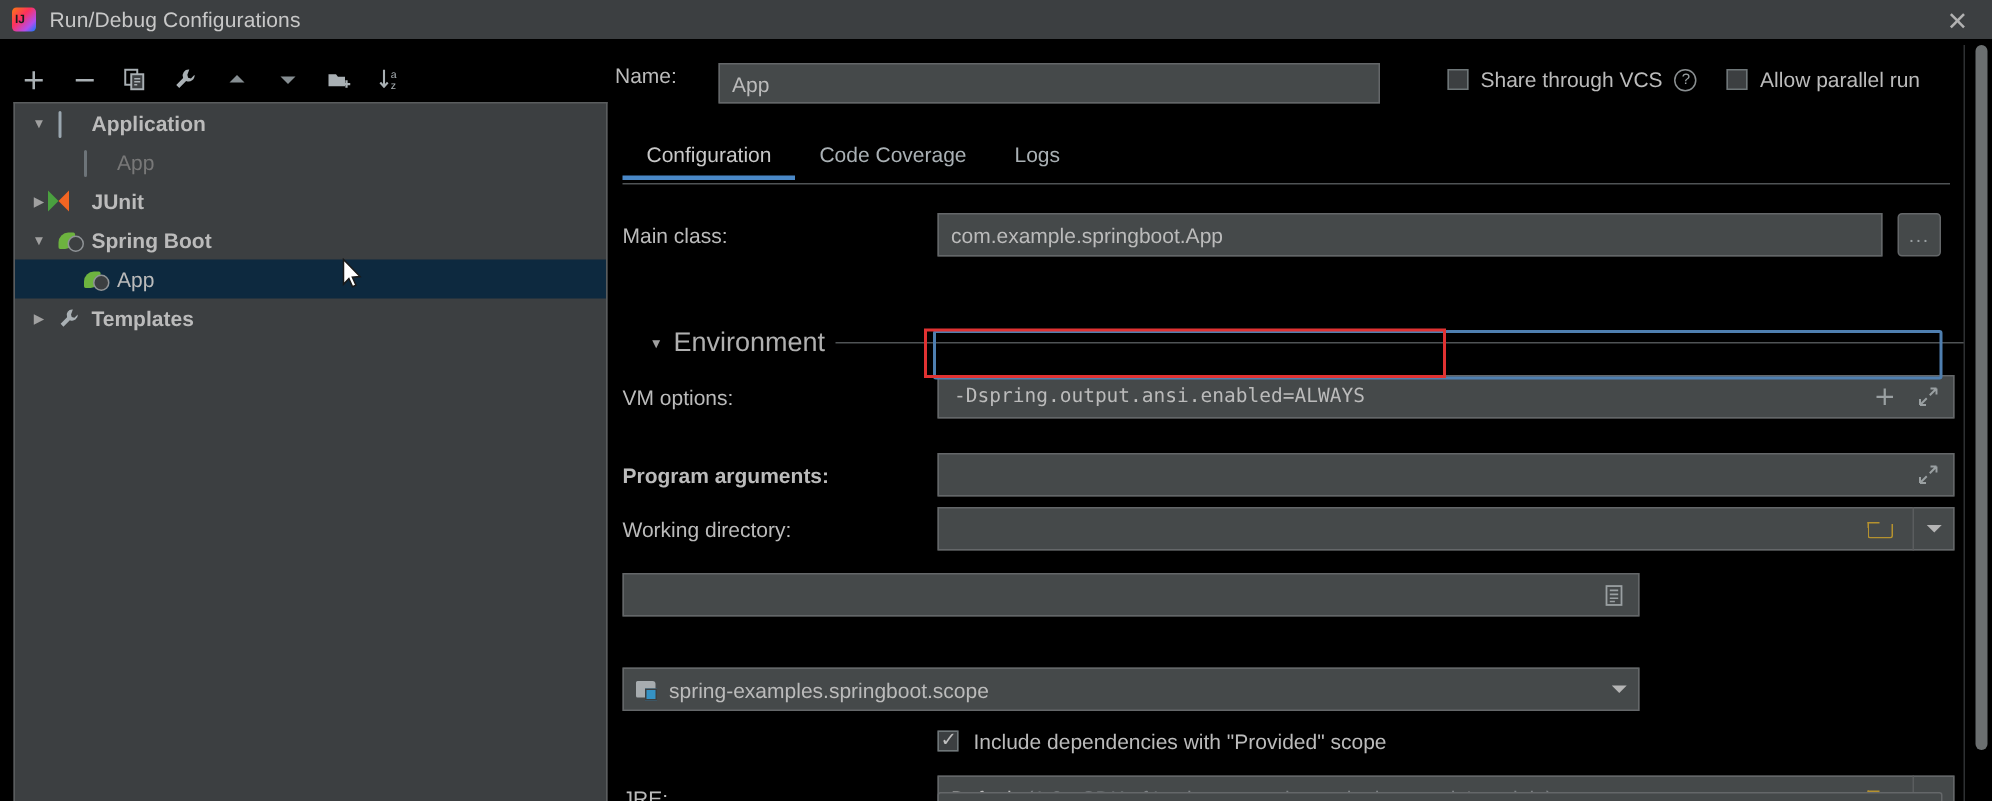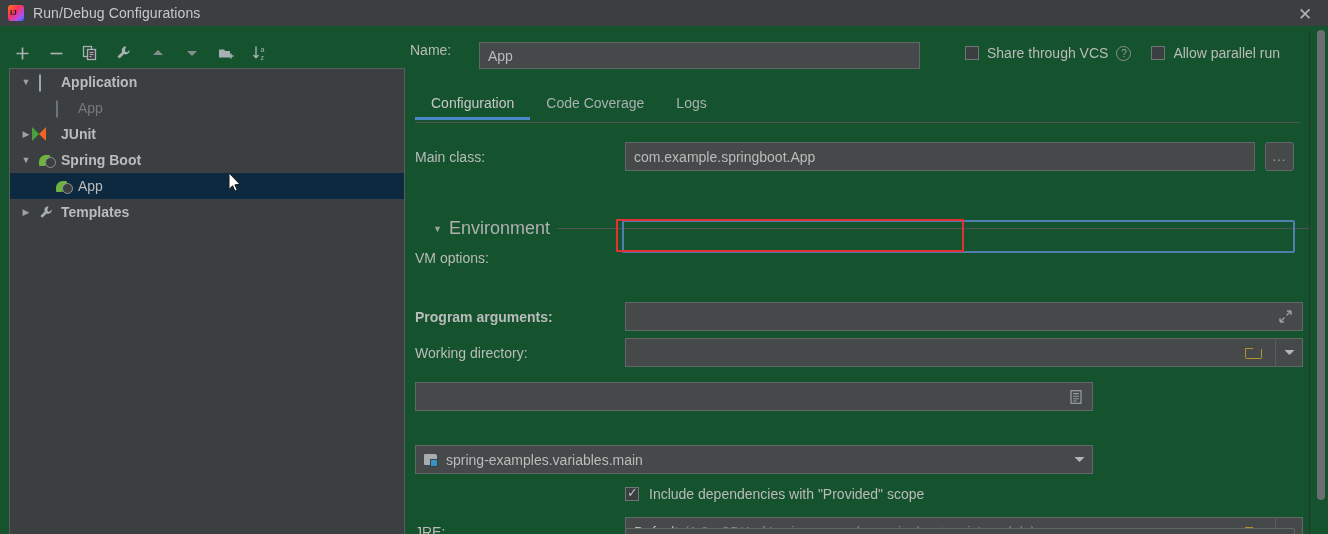--- a/index.html
+++ b/index.html
@@ -7,21 +7,21 @@
     width: 1328px; height: 534px;
     background: #3c3f41;
     font-family: "Liberation Sans", sans-serif;
     overflow: hidden;
   }
   * { box-sizing: border-box; }
 
   .dialog {
     position: relative;
     width: 1328px; height: 534px;
-    background: #14532d;
+    background: #000000;
     color: #bbbbbb;
   }
 
   
   .titlebar {
     position: absolute; left: 0; top: 0;
     width: 1328px; height: 26px;
     background: #3c3f41;
     display: flex; align-items: center;
   }
@@ -404,20 +404,33 @@
       </div>
 
       <div class="sect-header" style="top:84px;">
         <span class="sect-tri">▼</span>
         <span class="sect-title">Environment</span>
         <span class="sect-rule"></span>
       </div>
 
       <div class="row" style="top:116px; width:895px;">
         <span class="lbl">VM options:</span>
+        <div class="field-wrap" style="width:678px;">
+          <div class="textfield mono" style="width:678px; height:29px; padding-left:10px;">-Dspring.output.ansi.enabled=ALWAYS</div>
+          <span class="in-icon" style="right:40px">
+            <svg width="13" height="13" viewBox="0 0 13 13">
+                <path d="M6.5 1v11M1 6.5h11" stroke="#9aa0a2" stroke-width="1.5" fill="none"></path>
+              </svg>
+          </span>
+          <span class="in-icon" style="right:11px">
+            <svg width="13" height="13" viewBox="0 0 13 13">
+              <path d="M12 1H8M12 1v4M12 1L7.5 5.5M1 12h4M1 12V8M1 12l4.5-4.5" stroke="#9aa0a2" stroke-width="1.3" fill="none"></path>
+            </svg>
+          </span>
+        </div>
       </div>
 
       <div class="row" style="top:168px; width:895px;font-weight:bold;">
         <span class="lbl">Program arguments:</span>
         <div class="field-wrap" style="width:678px;">
           <div class="textfield" style="width:678px; height:29px;"></div>
           <span class="in-icon" style="right:11px">
             <svg width="13" height="13" viewBox="0 0 13 13">
               <path d="M12 1H8M12 1v4M12 1L7.5 5.5M1 12h4M1 12V8M1 12l4.5-4.5" stroke="#9aa0a2" stroke-width="1.3" fill="none"></path>
             </svg>
@@ -448,21 +461,21 @@
               <rect x="1" y="0.7" width="10" height="12.6" stroke="#9aa0a2" stroke-width="1.2" fill="none"></rect>
               <path d="M3.2 3.6h5.6M3.2 6.2h5.6M3.2 8.8h5.6M3.2 11h3.4" stroke="#9aa0a2" stroke-width="1.1"></path>
             </svg>
           </span>
         </div>
       </div>
 
       <div class="row" style="top:311px; width:895px;">
         <div class="combo" style="width:678px;">
           <span class="mod-icon"></span>
-          <span>spring-examples.variables.main</span>
+          <span>spring-examples.springboot.scope</span>
           <span class="arrow">
             <svg width="11" height="7" viewBox="0 0 11 7">
                 <path d="M0.5 1l5 5 5-5z" fill="#b5b5b5"></path>
               </svg>
           </span>
         </div>
       </div>
 
       <div class="row" style="top:352px; left:210px;">
         <span class="cbox checked"></span>

